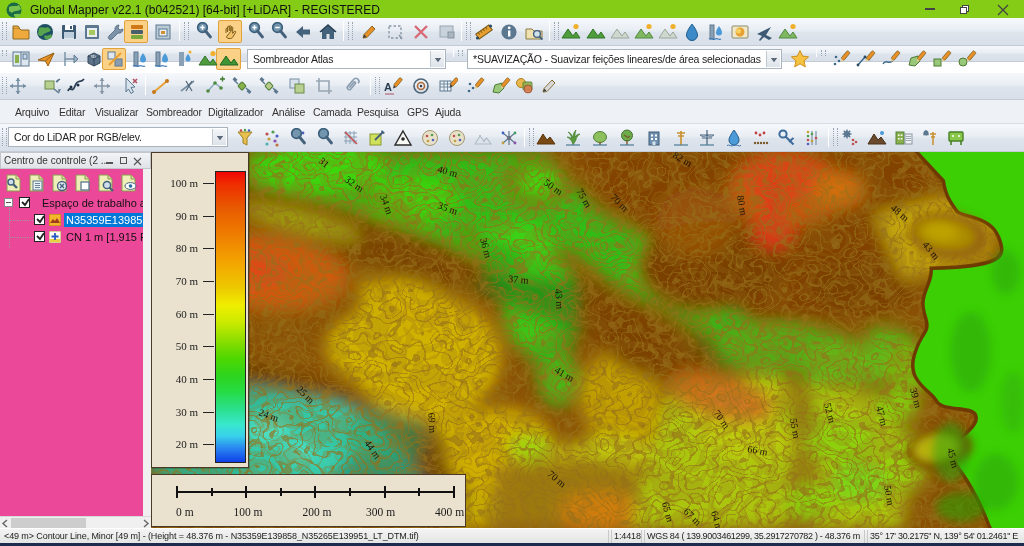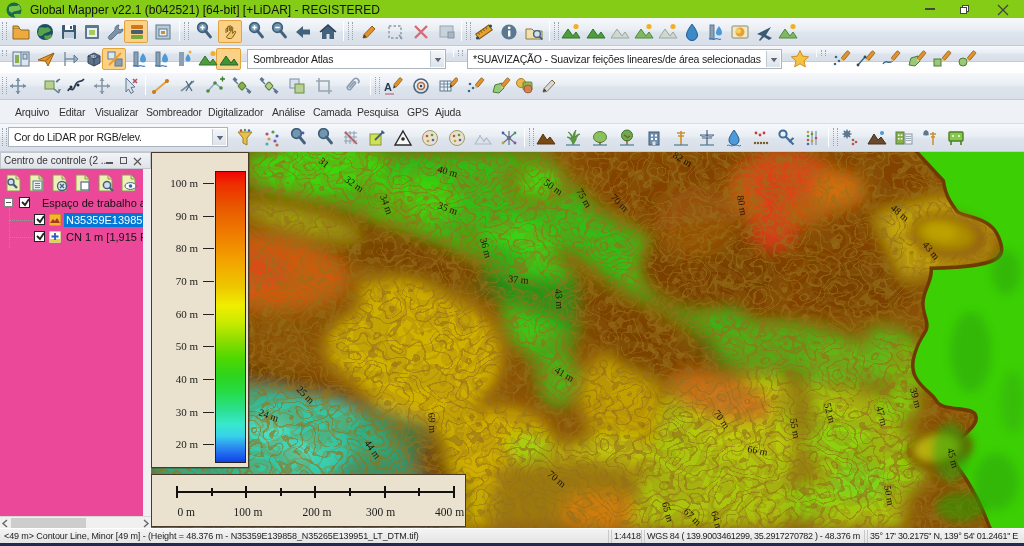--- a/index.html
+++ b/index.html
@@ -835,21 +835,21 @@
 <div class="abs" style="left:24px;top:16px;width:277px;height:1.5px;background:#111"></div>
 <div class="abs" style="left:24px;top:11px;width:1.5px;height:12px;background:#111"></div>
 <div class="abs" style="left:59px;top:13px;width:1.5px;height:8px;background:#111"></div>
 <div class="abs" style="left:93px;top:11px;width:1.5px;height:12px;background:#111"></div>
 <div class="abs" style="left:128px;top:13px;width:1.5px;height:8px;background:#111"></div>
 <div class="abs" style="left:162px;top:11px;width:1.5px;height:12px;background:#111"></div>
 <div class="abs" style="left:197px;top:13px;width:1.5px;height:8px;background:#111"></div>
 <div class="abs" style="left:232px;top:11px;width:1.5px;height:12px;background:#111"></div>
 <div class="abs" style="left:266px;top:13px;width:1.5px;height:8px;background:#111"></div>
 <div class="abs" style="left:301px;top:11px;width:1.5px;height:12px;background:#111"></div>
-<div class="mtxt" style="left:3px;top:31px;width:40px;text-align:right;font-size:11.5px">0 m</div>
+<div class="mtxt" style="left:24px;top:31px;width:40px;text-align:left;font-size:11.5px">0 m</div>
 <div class="mtxt" style="left:76px;top:31px;width:40px;text-align:center;font-size:11.5px">100 m</div>
 <div class="mtxt" style="left:145px;top:31px;width:40px;text-align:center;font-size:11.5px">200 m</div>
 <div class="mtxt" style="left:214px;top:31px;width:40px;text-align:left;font-size:11.5px">300 m</div>
 <div class="mtxt" style="left:283px;top:31px;width:40px;text-align:left;font-size:11.5px">400 m</div>
 </div>
 </div>
 <div class="abs" style="left:0;top:528px;width:1024px;height:15px;background:linear-gradient(#f4f4f4,#e4e4e4);border-top:1px solid #fff;font-size:9px;color:#222;letter-spacing:-0.1px">
 <div class="abs" style="left:4px;top:2px;white-space:nowrap">&lt;49 m&gt; Contour Line, Minor [49 m] - (Height = 48.376 m - N35359E139858_N35265E139951_LT_DTM.tif)</div>
 <div class="abs" style="left:608px;top:1px;width:1px;height:13px;background:#c8c8c8"></div>
 <div class="abs" style="left:611px;top:1px;width:1px;height:13px;background:#c8c8c8"></div>

